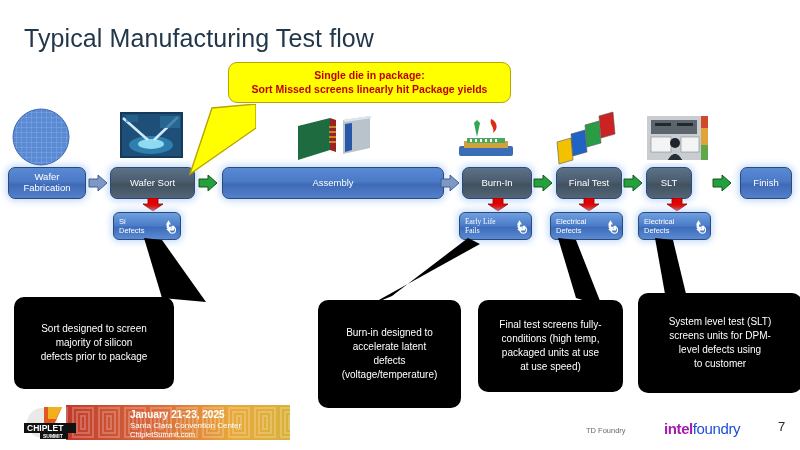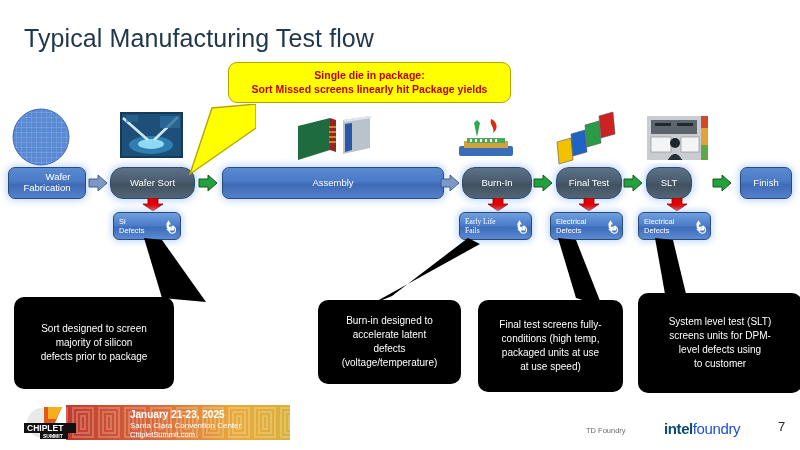--- a/index.html
+++ b/index.html
@@ -71,24 +71,23 @@
     font-size: 9.5px;
     line-height: 1.15;
     box-shadow: 0 0 7px 2px rgba(190,215,250,0.95);
     border: 1px solid #2b4a78;
   }
   .flowbox.blue {
     background: linear-gradient(180deg,#5b8ad4 0%, #4a79c6 45%, #3f6ab6 55%, #5481cb 100%);
   }
   .flowbox.slate {
     background: linear-gradient(180deg,#5d7287 0%, #4a5c6e 45%, #41515f 55%, #526577 100%);
-    border-radius: 13px;
-  }
-
-  #box-wafer-fabrication { left: 8px;   width: 78px; text-align: right; }
+  }
+
+  #box-wafer-fabrication { left: 8px;   width: 78px; }
   #box-wafer-sort        { left: 110px; width: 85px; }
   #box-assembly          { left: 222px; width: 222px; }
   #box-burn-in           { left: 462px; width: 70px; }
   #box-final-test        { left: 556px; width: 66px; }
   #box-slt               { left: 646px; width: 46px; }
   #box-finish            { left: 740px; width: 52px; }
 
   
   .harrow {
     position: absolute;
@@ -157,21 +156,21 @@
     padding: 7px 8px;
     display: flex;
     align-items: center;
     justify-content: center;
     z-index: 12;
   }
   .blackbox .inner { width: 100%; }
   .blackbox .ln { display: block; }
 
   #callout-sort      { left: 14px;  top: 297px; width: 160px; height: 92px; }
-  #callout-burnin    { left: 318px; top: 300px; width: 143px; height: 84px; border-radius: 10px; }
+  #callout-burnin    { left: 318px; top: 300px; width: 143px; height: 108px; border-radius: 10px; }
   #callout-finaltest { left: 478px; top: 300px; width: 145px; height: 92px; }
   #callout-slt       { left: 638px; top: 293px; width: 164px; height: 100px; }
 
   .tail { position: absolute; z-index: 11; }
   #tail-sort      { left: 110px; top: 238px; width: 96px; height: 64px; }
   #tail-burnin    { left: 360px; top: 238px; width: 120px; height: 68px; }
   #tail-finaltest { left: 520px; top: 238px; width: 90px; height: 68px; }
   #tail-slt       { left: 625px; top: 238px; width: 80px; height: 60px; }
 
   
@@ -202,21 +201,21 @@
   }
   #footer-intel-logo {
     position: absolute;
     left: 664px;
     top: 420px;
     font-size: 15px;
     letter-spacing: -0.4px;
     z-index: 14;
     white-space: nowrap;
   }
-  #footer-intel-logo .intel { color: #0c4a6e; font-weight: bold; }
+  #footer-intel-logo .intel { color: #a21caf; font-weight: bold; }
   #footer-intel-logo .foundry { color: #1d4ed8; }
   #footer-page-number {
     position: absolute;
     left: 778px;
     top: 419px;
     font-size: 13px;
     color: #2b2b2b;
     z-index: 14;
   }
 </style>

